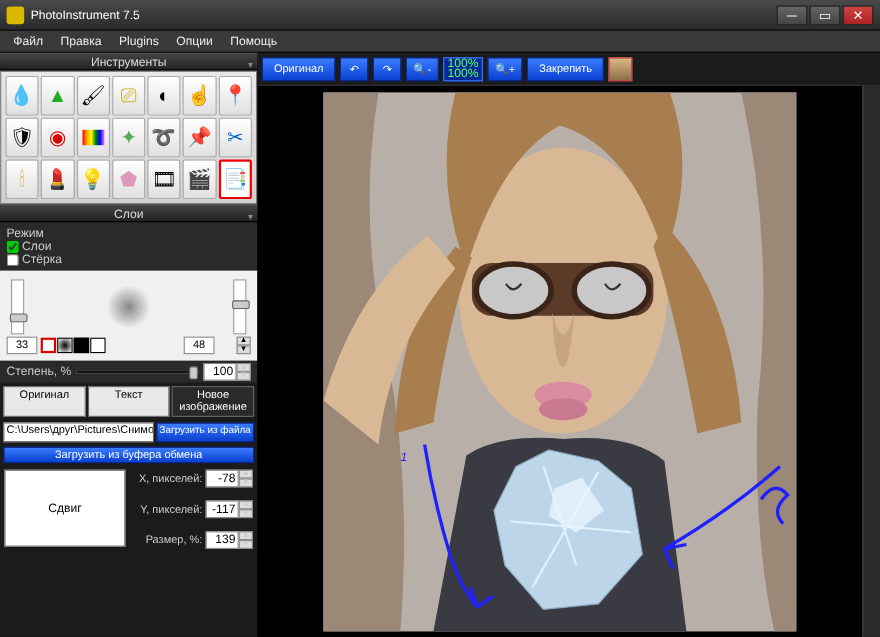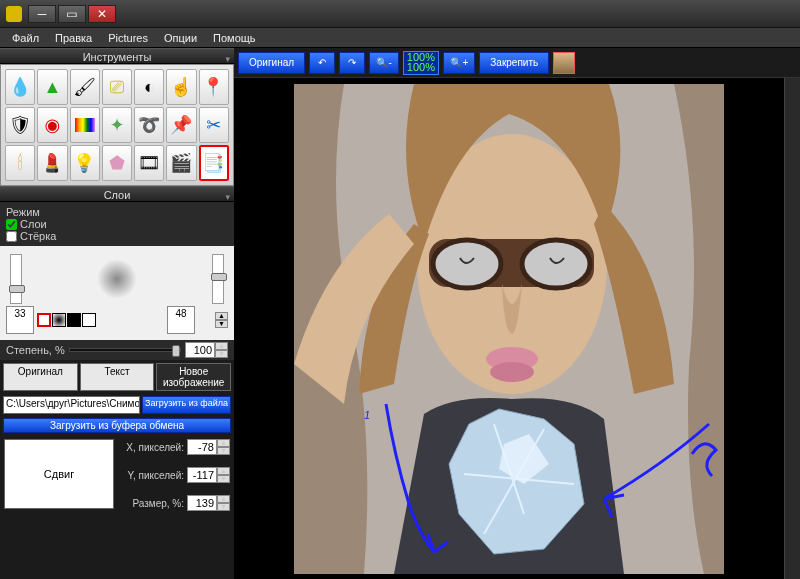--- a/index.html
+++ b/index.html
@@ -34,21 +34,21 @@
 .right-col { display:flex; flex-direction:column; gap:3px; align-items:stretch; margin-left:4px;}
 .tiny-sq { width: 12px; height:12px; background: linear-gradient(#3b7eff,#0a3fd0); border:1px solid #06299a; margin-left:2px;}
 
 .brush-panel { background:#f0f0f0; padding:6px; }
 .brush-head { display:flex; justify-content:space-between; color:#000; }
 .brush-preview { height: 54px; display:flex; align-items:center; justify-content:space-between; padding: 0 4px; }
 .slider-v { width: 12px; height: 50px; background:#fff; border:1px solid #999; position:relative; }
 .slider-v .thumb { position:absolute; left:-2px; width:16px; height:8px; background:#ccc; border:1px solid #666; border-radius:2px; }
 .brush-dot { width: 40px; height:40px; border-radius:50%; background: radial-gradient(circle, #888 0%, transparent 70%); }
 .brush-foot { display:flex; justify-content:space-between; align-items:center; }
-.numbox { width:28px; height:28px; border:1px solid #888; background:#fff; text-align:center; font-size:10px; line-height:14px;}
+.numbox { width:28px; height:16px; border:1px solid #888; background:#fff; text-align:center; font-size:10px; line-height:14px;}
 .swatches { display:flex; gap:1px; }
 .sw { width:14px; height:14px; border:1px solid #000; }
 .spin { display:flex; align-items:center; }
 .spin input { width:30px; height:16px; border:1px solid #888; text-align:right; padding-right:2px;}
 .spin-btns { display:flex; flex-direction:column; }
 .spin-btns div { width:13px; height:8px; background:#ddd; border:1px solid #888; font-size:7px; line-height:6px; text-align:center;}
 
 .degree-row { background:#2a2a2a; color:#ccc; display:flex; align-items:center; padding:2px 6px; gap:4px;}
 .hslider { flex:1; height:4px; background:#111; border:1px solid #444; position:relative;}
 .hslider .hthumb { position:absolute; top:-4px; width:8px; height:12px; background:#ccc; border:1px solid #666; border-radius:2px;}
@@ -77,31 +77,32 @@
 .photo { width:430px; height:490px; position:relative; background:#888;}
 .photo svg { position:absolute; inset:0; }
 
 .scrollbar-v { width:16px; background:#2a2a2a; border-left:1px solid #444;}
 </style>
 </head>
 <body>
 
 <div class="titlebar">
   <div class="icon"></div>
+  <div class="title">PhotoInstrument 7.5</div>
   <div class="winbtns">
     <div class="winbtn">─</div>
     <div class="winbtn">▭</div>
     <div class="winbtn close">✕</div>
   </div>
 </div>
 
 <div class="menubar">
   <div class="menuitem">Файл</div>
   <div class="menuitem">Правка</div>
-  <div class="menuitem">Pictures</div>
+  <div class="menuitem">Plugins</div>
   <div class="menuitem">Опции</div>
   <div class="menuitem">Помощь</div>
 </div>
 
 <div class="workspace">
   <div class="sidebar">
 
     <div class="panel-header">
       <span>Инструменты</span>
       <span class="arrow">▾</span>

